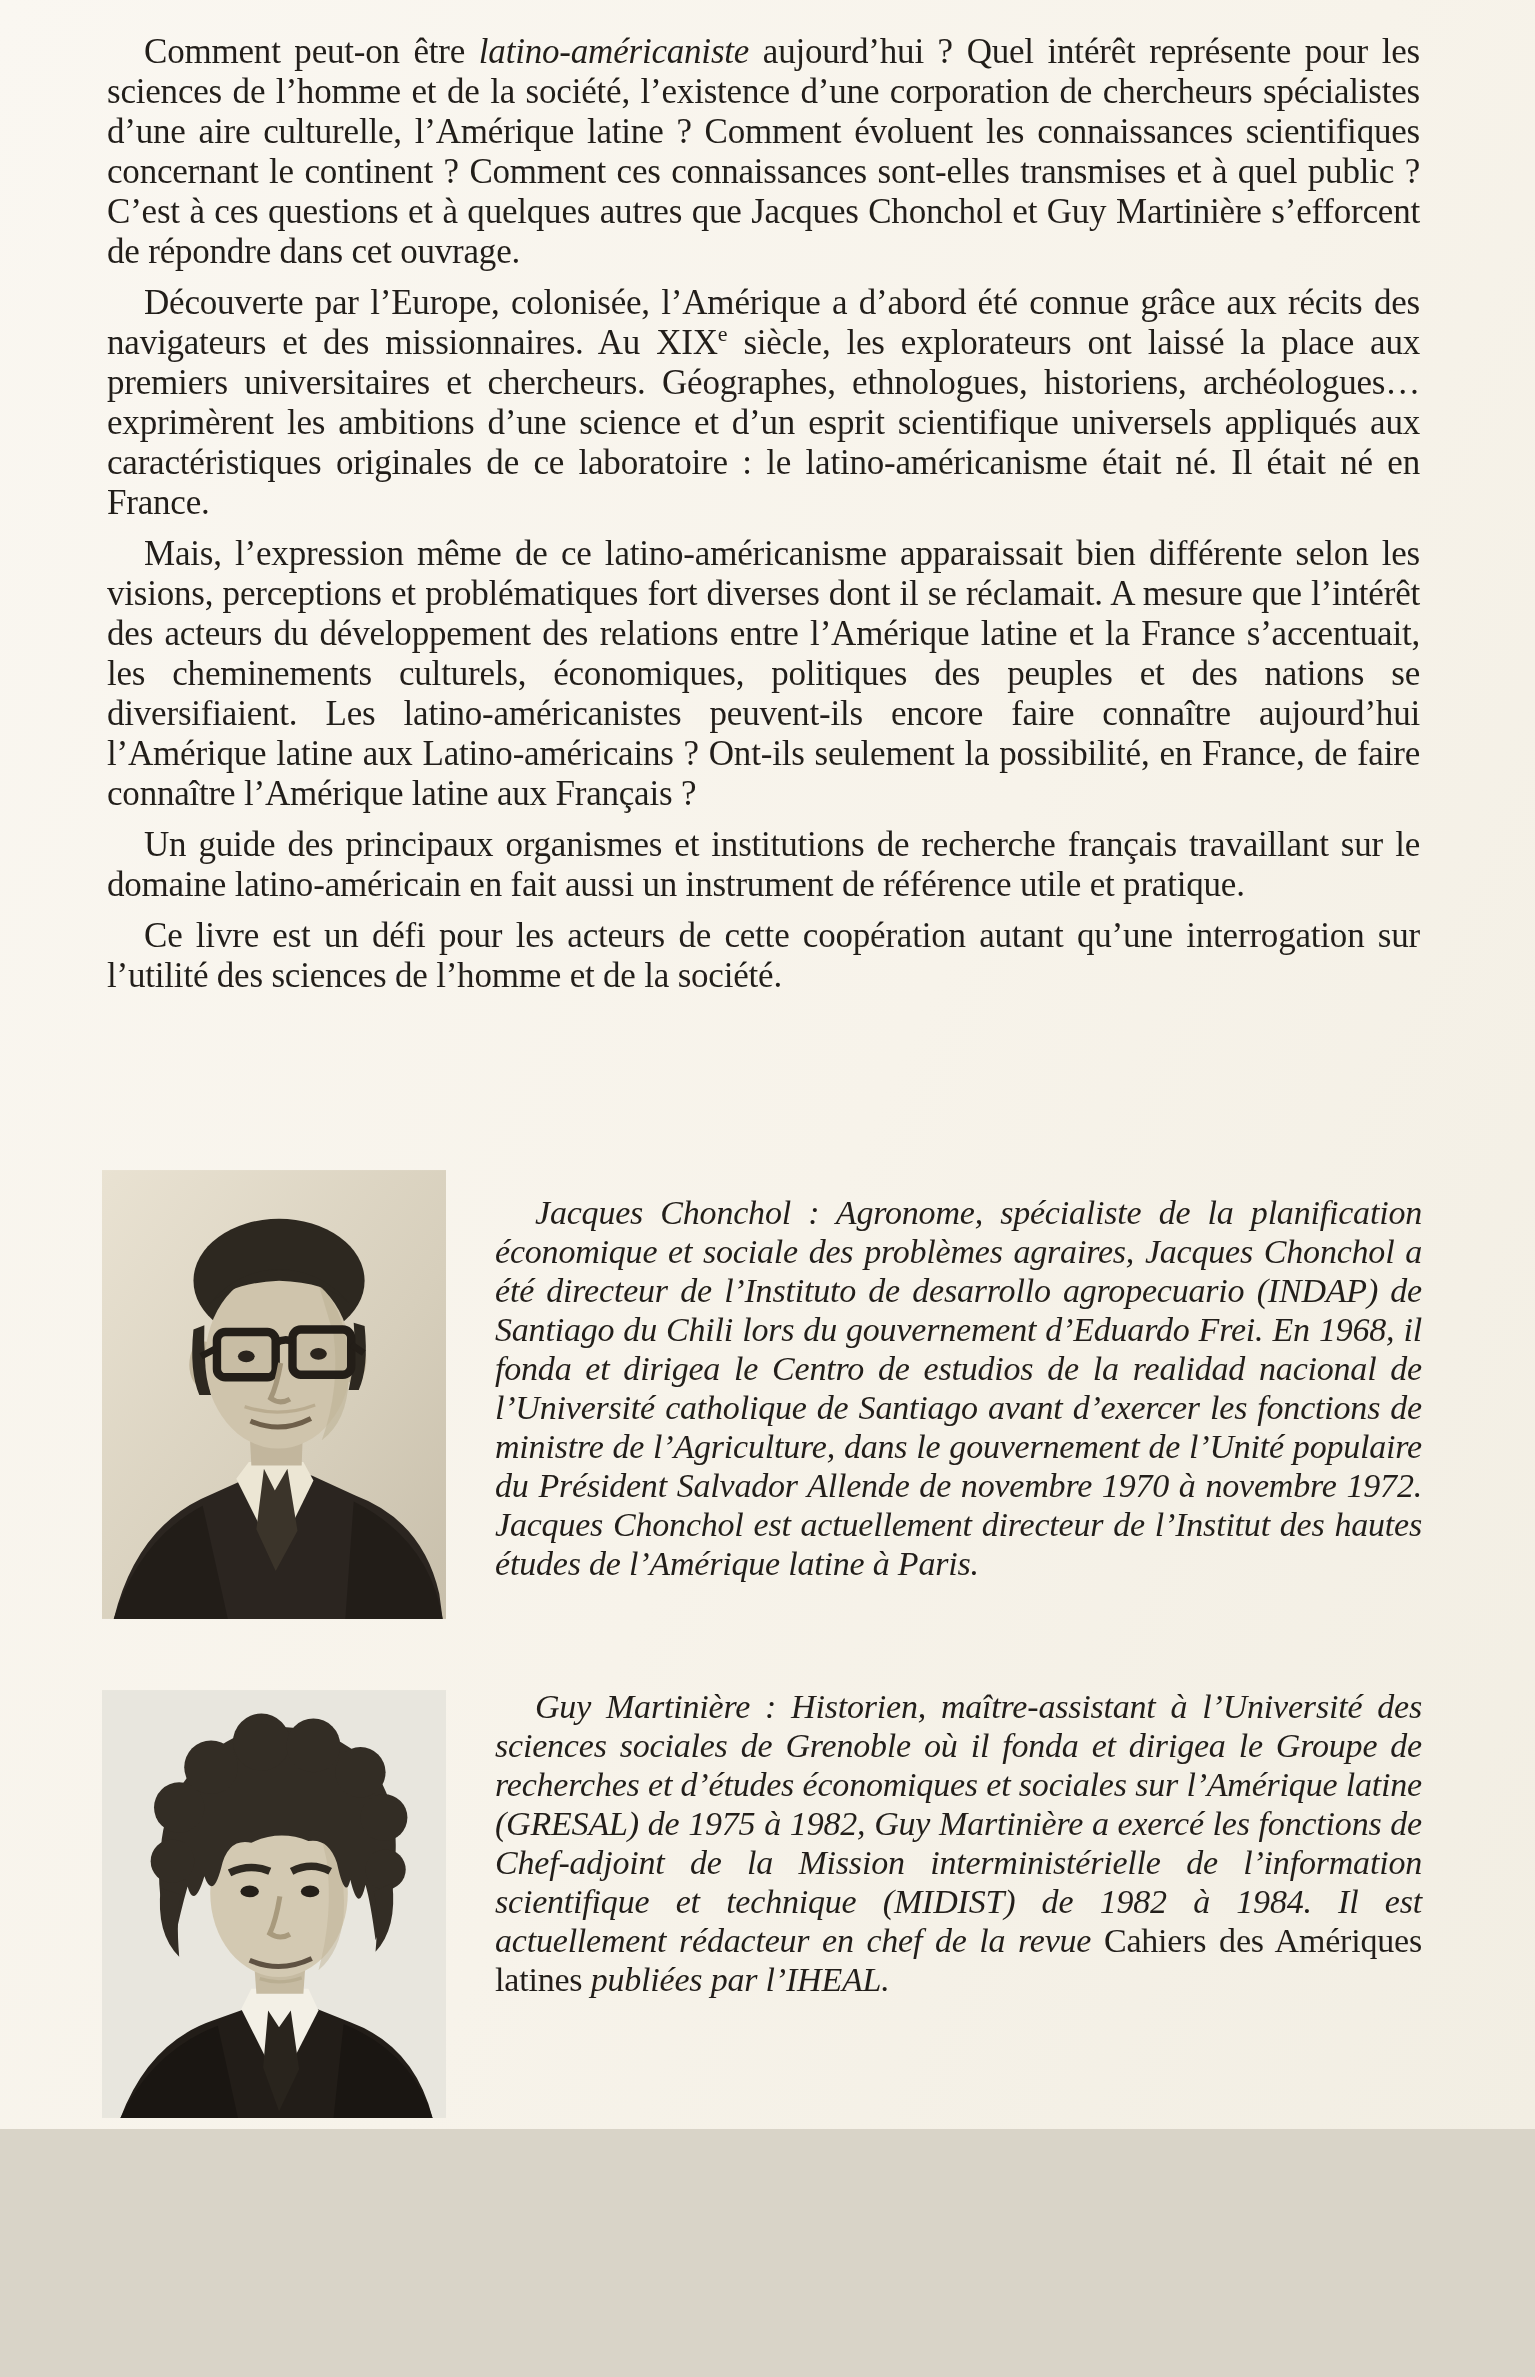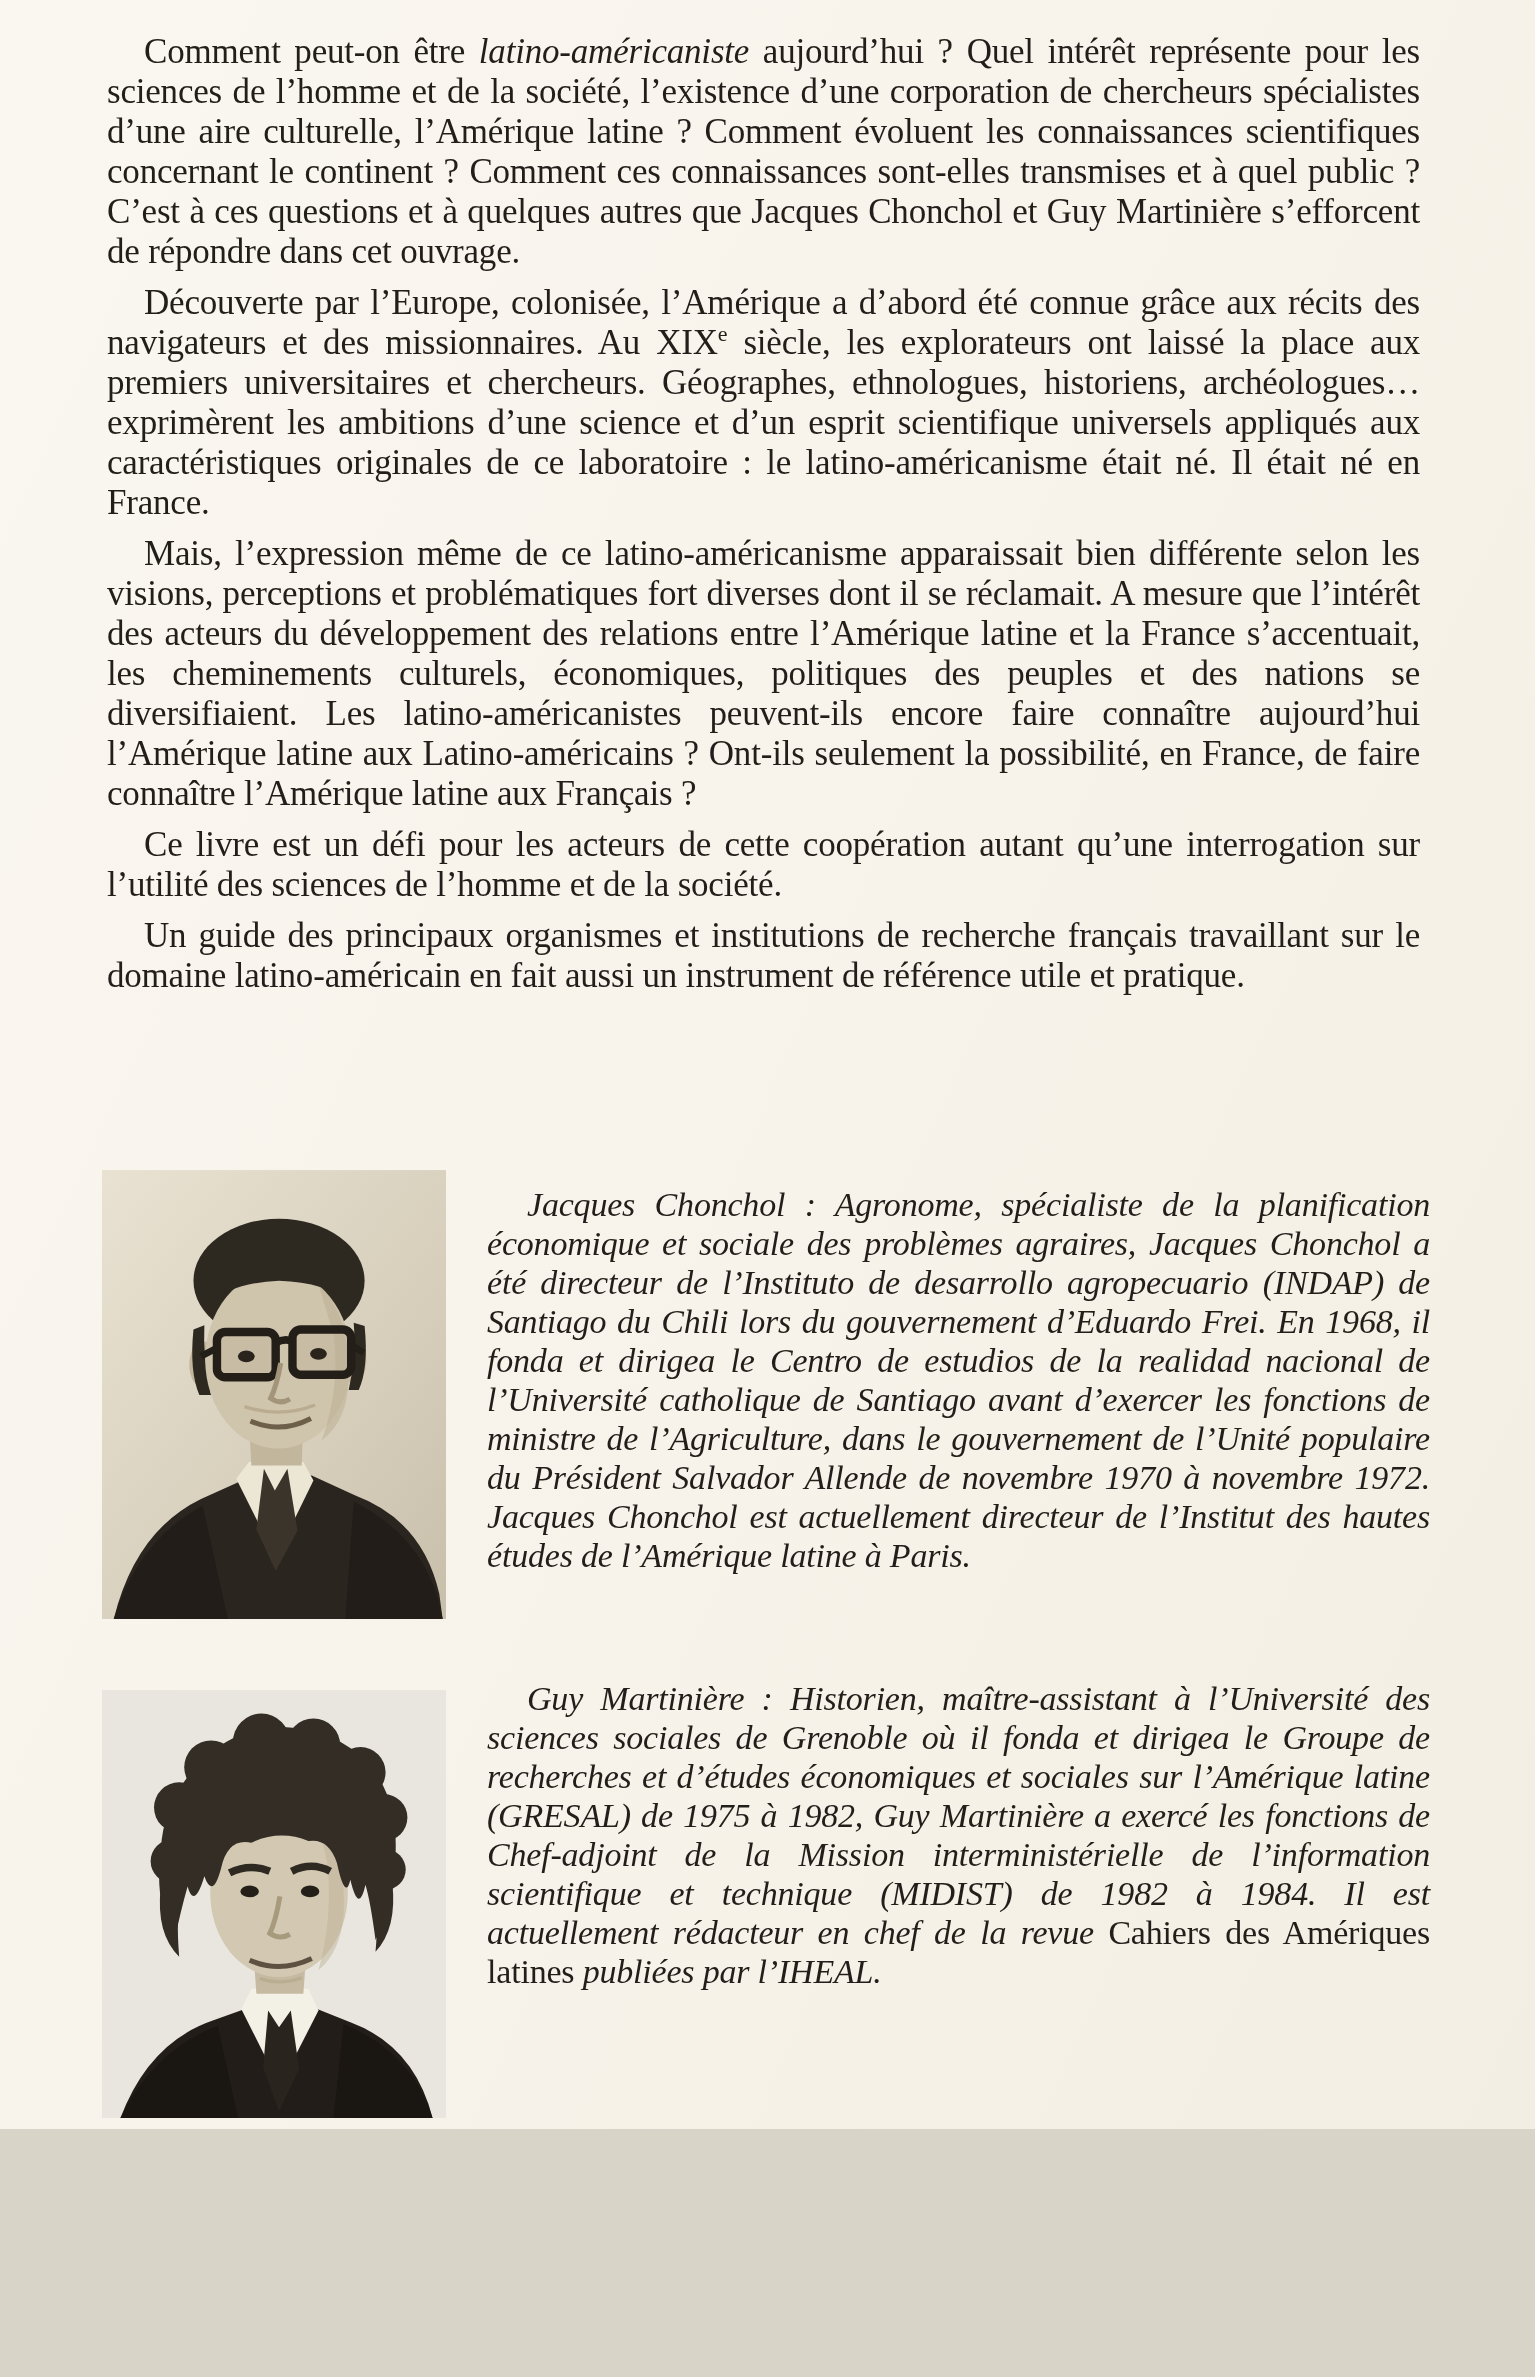--- a/index.html
+++ b/index.html
@@ -24,21 +24,21 @@
   sup{font-size:22px;line-height:0;vertical-align:super;}
   
   .photo{position:absolute;display:block;}
   .photo-1{left:102px;top:1170px;width:344px;height:449px;}
   .photo-2{left:102px;top:1690px;width:344px;height:428px;}
   .bio{
     position:absolute;left:487px;width:943px;
     font-size:34px;line-height:39px;text-align:justify;
     font-style:italic;letter-spacing:-0.2px;
   }
-  .bio p{margin:0;text-indent:40px;}
+  .bio p{margin:8px;text-indent:40px;}
   .bio-1{top:1185px;}
   .bio-2{top:1679px;}
   
   .publisher{
     position:absolute;left:106px;top:2205px;
     font-size:36px;letter-spacing:0.4px;
   }
   .publisher .collection{color:#d6231f;margin-left:12px;}
   .barcode-wrap{position:absolute;left:485px;top:2206px;width:272px;}
   .barcode-wrap svg{display:block;width:100%;height:auto;}
@@ -54,22 +54,22 @@
 </style>
 </head>
 <body>
 
 <div class="page">
 
   <div class="synopsis">
       <p><span>Comment peut-on être </span><span class="it">latino-américaniste</span><span> aujourd’hui ? Quel intérêt représente pour les sciences de l’homme et de la société, l’existence d’une corporation de chercheurs spécialistes d’une aire culturelle, l’Amérique latine ? Comment évoluent les connaissances scientifiques concernant le continent ? Comment ces connaissances sont-elles transmises et à quel public ? C’est à ces questions et à quelques autres que Jacques Chonchol et Guy Martinière s’efforcent de répondre dans cet ouvrage.</span></p>
       <p><span>Découverte par l’Europe, colonisée, l’Amérique a d’abord été connue grâce aux récits des navigateurs et des missionnaires. Au XIX</span><sup>e</sup><span> siècle, les explorateurs ont laissé la place aux premiers universitaires et chercheurs. Géographes, ethnologues, historiens, archéologues… exprimèrent les ambitions d’une science et d’un esprit scientifique universels appliqués aux caractéristiques originales de ce laboratoire : le latino-américanisme était né. Il était né en France.</span></p>
       <p><span>Mais, l’expression même de ce latino-américanisme apparaissait bien différente selon les visions, perceptions et problématiques fort diverses dont il se réclamait. A mesure que l’intérêt des acteurs du développement des relations entre l’Amérique latine et la France s’accentuait, les cheminements culturels, économiques, politiques des peuples et des nations se diversifiaient. Les latino-américanistes peuvent-ils encore faire connaître aujourd’hui l’Amérique latine aux Latino-américains ? Ont-ils seulement la possibilité, en France, de faire connaître l’Amérique latine aux Français ?</span></p>
+      <p><span>Un guide des principaux organismes et institutions de recherche français travaillant sur le domaine latino-américain en fait aussi un instrument de référence utile et pratique.</span></p>
       <p><span>Ce livre est un défi pour les acteurs de cette coopération autant qu’une interrogation sur l’utilité des sciences de l’homme et de la société.</span></p>
-      <p><span>Un guide des principaux organismes et institutions de recherche français travaillant sur le domaine latino-américain en fait aussi un instrument de référence utile et pratique.</span></p>
     </div>
 
   <svg class="photo photo-1" viewBox="0 0 410 535">
     <defs>
       <linearGradient id="bg1" x1="0" y1="0" x2="1" y2="1">
         <stop offset="0" stop-color="#e9e2d2"></stop>
         <stop offset="0.6" stop-color="#d7cfbc"></stop>
         <stop offset="1" stop-color="#c8bfab"></stop>
       </linearGradient>
     </defs>

